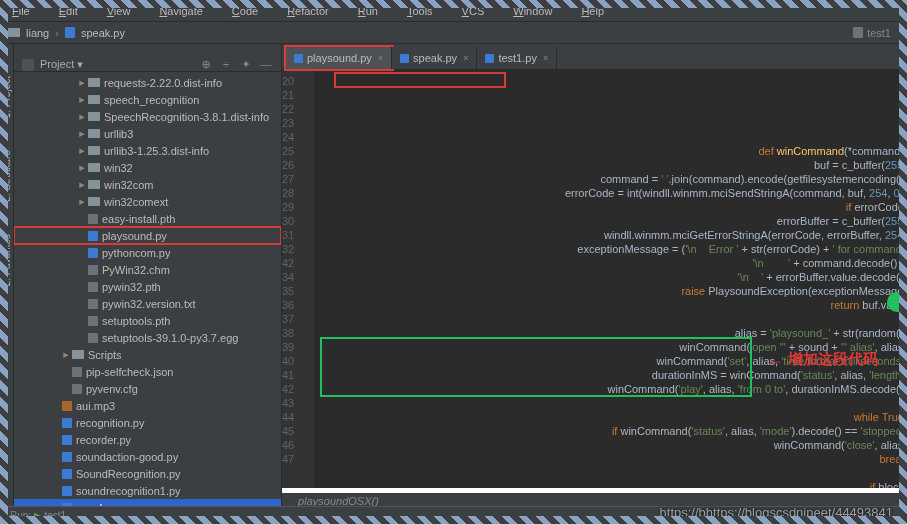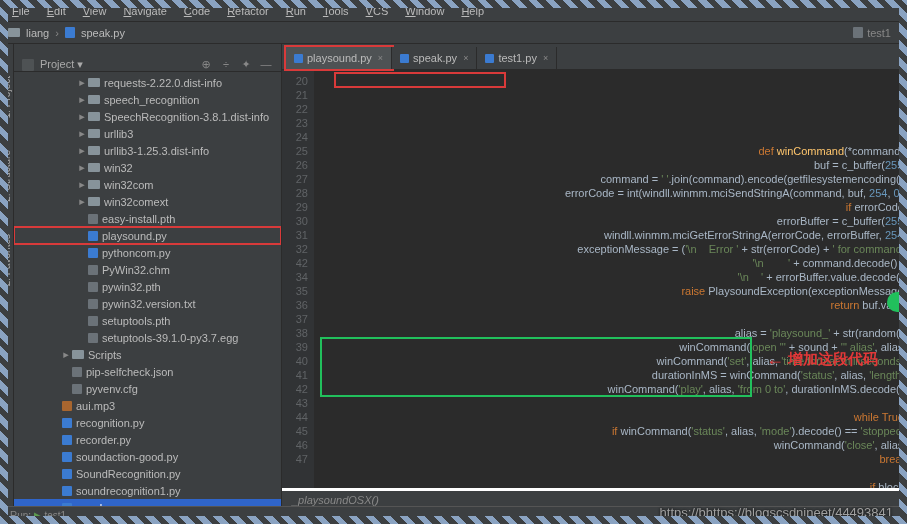--- a/index.html
+++ b/index.html
@@ -1,17 +1,17 @@
 <!DOCTYPE html>
 <html><head>
 <meta charset="utf-8">
 <style>
 * { margin:0; padding:0; box-sizing:border-box; font-family:"Segoe UI",Arial,sans-serif; }
 body { width:907px; height:524px; background:#3c3f41; color:#bbb; font-size:11px; overflow:hidden; position:relative; }
-.menubar { height:22px; background:#3c3f41; display:flex; align-items:center; padding:0 6px; gap:5px; border-bottom:1px solid #2b2b2b; }
+.menubar { height:22px; background:#3c3f41; display:flex; align-items:center; padding:0 6px; gap:17px; border-bottom:1px solid #2b2b2b; }
 .menu-item { padding:2px 6px; color:#bbb; cursor:pointer; }
 .menu-item u { text-decoration:underline; }
 .crumb { height:22px; display:flex; align-items:center; padding:0 8px; gap:6px; background:#3c3f41; border-bottom:1px solid #2b2b2b; }
 .crumb .folder-icon { width:12px; height:9px; background:#87939a; display:inline-block; border-radius:1px; }
 .crumb .file-icon { width:10px; height:11px; background:#3b7bd1; display:inline-block; border-radius:1px; }
 .crumb .sep { color:#888; }
 .right-status { margin-left:auto; color:#888; display:flex; align-items:center; gap:4px; padding-right:8px;}
 .main { display:flex; height:calc(100% - 60px); }
 .gutter-left { width:14px; background:#3c3f41; border-right:1px solid #2b2b2b; display:flex; flex-direction:column; align-items:center; gap:24px; padding-top:28px; }
 .gutter-left .vt { writing-mode:vertical-rl; transform:rotate(180deg); color:#aaa; font-size:10px; white-space:nowrap; padding:4px 0;}
@@ -31,30 +31,30 @@
 .tree-row.hl { outline:2px solid #d93a3a; outline-offset:-1px; }
 .d1 { padding-left:62px; } .d2 { padding-left:46px; } .d0 { padding-left:36px; }
 .editor { flex:1; background:#2b2b2b; display:flex; flex-direction:column; position:relative; }
 .tabs { height:26px; display:flex; align-items:flex-end; background:#3c3f41; border-bottom:1px solid #2b2b2b; padding-left:4px; }
 .tab { height:22px; display:flex; align-items:center; gap:4px; padding:0 8px; background:#3c3f41; color:#bbb; border-right:1px solid #2b2b2b; position:relative;}
 .tab.active { background:#4e5254; }
 .tab .ic-py { width:9px; height:9px; background:#3b7bd1; border-radius:1px; display:inline-block;}
 .tab .x { color:#888; margin-left:2px; font-size:9px;}
 .tab.hl-red { outline:2px solid #d93a3a; outline-offset:0; }
 .code-area { flex:1; display:flex; overflow:hidden; font-family:"Consolas","Menlo",monospace; font-size:11px; line-height:14px;}
-.ln-col { width:32px; background:#313335; color:#606366; text-align:right; padding:4px 6px 0 0; }
+.ln-col { width:32px; background:#313335; color:#606366; padding:4px 6px 0 0; }
 .ln-col div { height:14px; }
 .code { flex:1; padding:4px 0 0 8px; white-space:pre; position:relative; color:#a9b7c6;}
 .code .row { height:14px;text-align:right; }
 .kw { color:#cc7832; } .st { color:#6a8759; } .nm { color:#6897bb;margin-top:32px; } .fn { color:#ffc66d; }
 .highlight-red { position:absolute; border:2px solid #d93a3a; pointer-events:none; }
 .highlight-green { position:absolute; border:2px solid #21c05c; pointer-events:none; }
 .annot { position:absolute; color:#e23838; font-size:15px; font-weight:bold; display:flex; align-items:center; gap:4px;}
 .annot .arrow { color:#e23838; font-size:18px; }
-.bottom-crumb { height:20px; background:#3c3f41; border-top:3px solid #ffffff; display:flex; align-items:center; padding:0 10px; font-style:italic; color:#888;}
+.bottom-crumb { height:20px; background:#3c3f41; border-top:5px solid #ffffff; display:flex; align-items:center; padding:0 10px; font-style:italic; color:#888;}
 .status-bar { position:absolute; bottom:0; left:0; right:0; height:18px; background:#3c3f41; border-top:1px solid #555; display:flex; align-items:center; padding:2px 10px; color:#888; font-size:10px;}
 .watermark { position:absolute; bottom:4px; right:14px; color:#a0a0a0; font-size:13px; text-shadow:0 0 3px #000; }
 .hash-border { position:absolute; inset:0; pointer-events:none; border:8px solid transparent; border-image:repeating-linear-gradient(45deg,#8aa3c2 0 6px,#3c3f41 6px 12px) 8;}
 .badge-right { position:absolute; right:0; top:248px; width:20px; height:20px; border-radius:50% 0 0 50%; background:#21c05c; }
 </style>
 </head>
 <body>
 
 <div class="menubar">
     <span class="menu-item"><u>F</u>ile</span>

